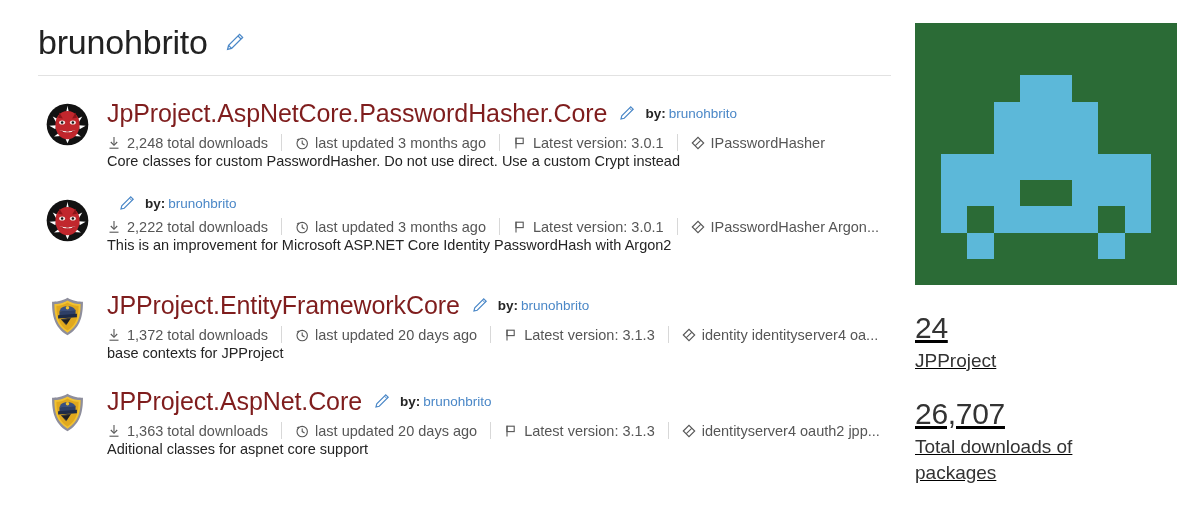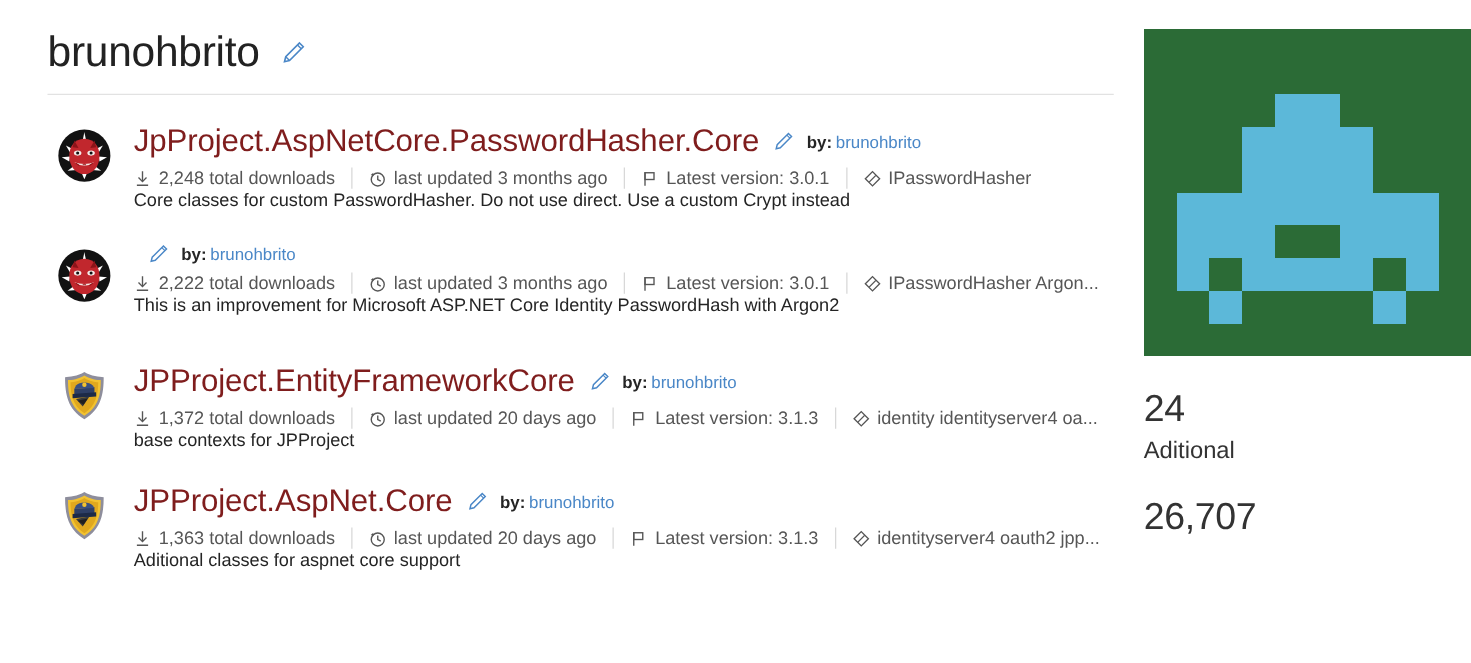--- a/index.html
+++ b/index.html
@@ -164,21 +164,21 @@
   }
   .avatar {
     width: 262px;
     height: 268px;
     display: block;
   }
   .stats {
     margin-top: 22px;
     padding-left: 0px;
   }
-  .stat-block { margin-bottom: 22px; }
+  .stat-block { margin-bottom: 22px; text-decoration: underline; }
   .stat-value {
     font-size: 30px;
     color: #333333;
     line-height: 36px;
     font-weight: 400;
     letter-spacing: -0.3px;
   }
   .stat-label {
     font-size: 19px;
     color: #333333;
@@ -540,21 +540,22 @@
         <rect x="3" y="7" width="4" height="1"></rect>
         <rect x="8" y="7" width="1" height="1"></rect>
         <rect x="2" y="8" width="1" height="1"></rect>
         <rect x="7" y="8" width="1" height="1"></rect>
       </g>
     </svg>
 
     <div class="stats">
       <div class="stat-block">
         <div class="stat-value">24</div>
-        <div class="stat-label">Aditional</div>
+        <div class="stat-label">JPProject</div>
       </div>
       <div class="stat-block">
         <div class="stat-value">26,707</div>
+        <div class="stat-label">Total downloads of packages</div>
       </div>
     </div>
   </div>
 
 </div>
 
 </body></html>

